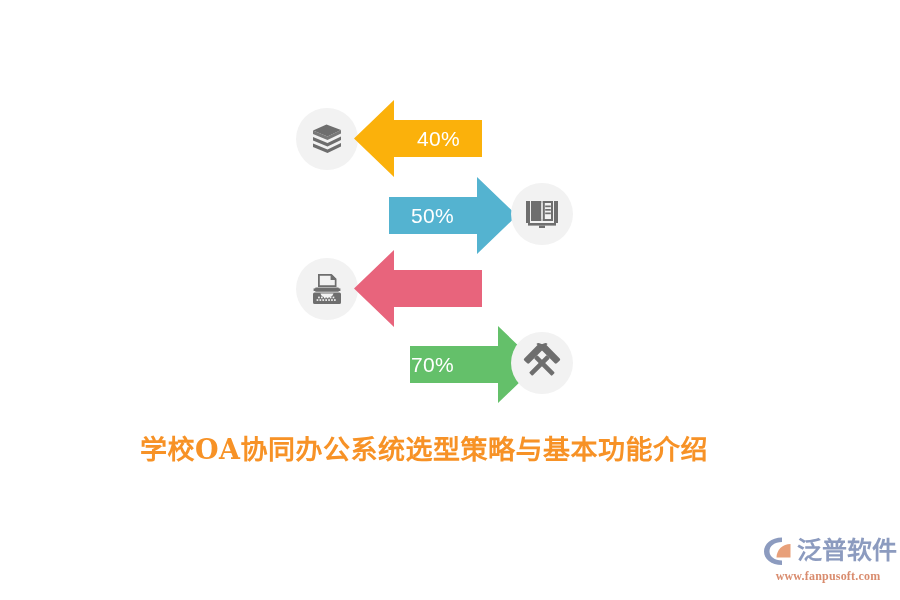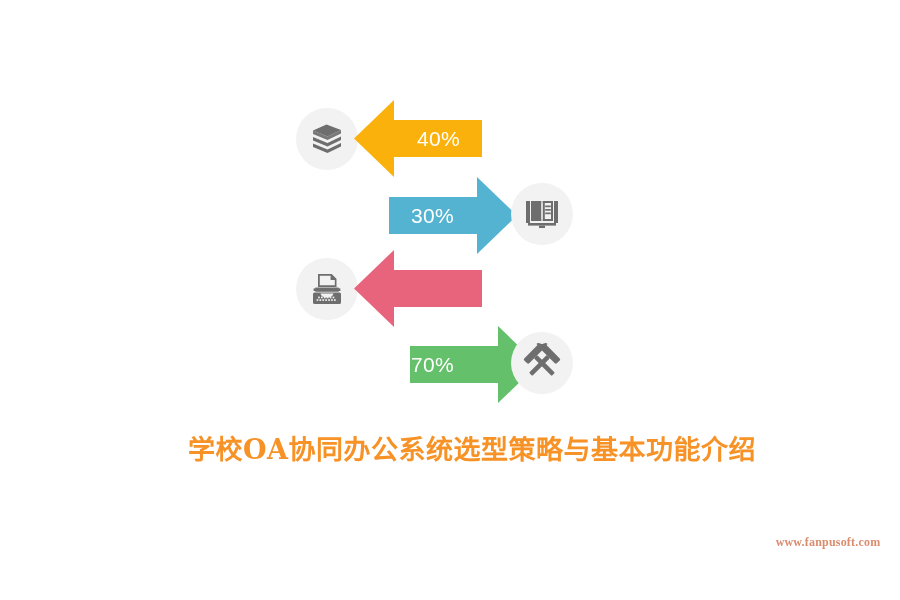--- a/index.html
+++ b/index.html
@@ -82,21 +82,20 @@
     left: 0;
     top: 428px;
     width: 848px;
     text-align: center;
     font-family: "DejaVu Serif", "Liberation Serif", serif;
     font-size: 27px;
     font-weight: 700;
     color: #F79226;
     letter-spacing: 0.5px;
     white-space: nowrap;
-    margin-left: 48px;
   }
 
   
   #logo {
     position: absolute;
     left: 762px;
     top: 534px;
     width: 132px;
     height: 56px;
   }
@@ -149,21 +148,21 @@
       <svg viewBox="0 0 128 77" preserveAspectRatio="none" aria-hidden="true">
         <polygon points="0,38.5 40,0 40,20 128,20 128,57 40,57 40,77" fill="#FBB10B"></polygon>
       </svg>
       <div class="arrow-label to-left">40%</div>
     </div>
 
     <div class="arrow" id="arrow-50">
       <svg viewBox="0 0 128 77" preserveAspectRatio="none" aria-hidden="true">
         <polygon points="128,38.5 88,0 88,20 0,20 0,57 88,57 88,77" fill="#54B3D0"></polygon>
       </svg>
-      <div class="arrow-label to-right">30%</div>
+      <div class="arrow-label to-right">50%</div>
     </div>
 
     <div class="icon-bubble" id="bubble-openbook">
       <svg width="40" height="40" viewBox="0 0 40 40" aria-hidden="true">
         <g fill="#6E6E6E">
           <rect x="4" y="7" width="4" height="22"></rect>
           <rect x="32" y="7" width="4" height="22"></rect>
           <path d="M9 7 h10.2 v20 H9 Z M9 7 v20 h1.8 V8.8 h7.6 V27 h0.8 V7 Z"></path>
           <rect x="9" y="7" width="10.2" height="2"></rect>
           <rect x="9" y="7" width="2" height="20"></rect>
@@ -239,16 +238,24 @@
           </g>
         </g>
       </svg>
     </div>
 
   </div>
 
   <div id="title">学校OA协同办公系统选型策略与基本功能介绍</div>
 
   <div id="logo">
+    <div id="logo-row">
+      <svg id="logo-mark" viewBox="0 0 34 32" aria-hidden="true">
+        <path d="M20 2.5 C9 2.5 2 9 2 16.5 C2 24 9 30 20 30 L20 25.5 C12.5 25.5 7.5 21.5 7.5 16.3 C7.5 11 12.5 7 20 7 Z" fill="#8C9BBF"></path>
+        <path d="M14.5 22.5 C14.5 14.8 20.8 9 28.5 9 L28.5 22.5 Z" fill="#E8A07A"></path>
+        <path d="M14.5 22.5 L28.5 22.5 L28.5 26 L14.5 26 Z" fill="#8C9BBF" opacity="0.0"></path>
+      </svg>
+      <div id="logo-wordmark">泛普软件</div>
+    </div>
     <div id="logo-url">www.fanpusoft.com</div>
   </div>
 
 </div>
 
 </body></html>

